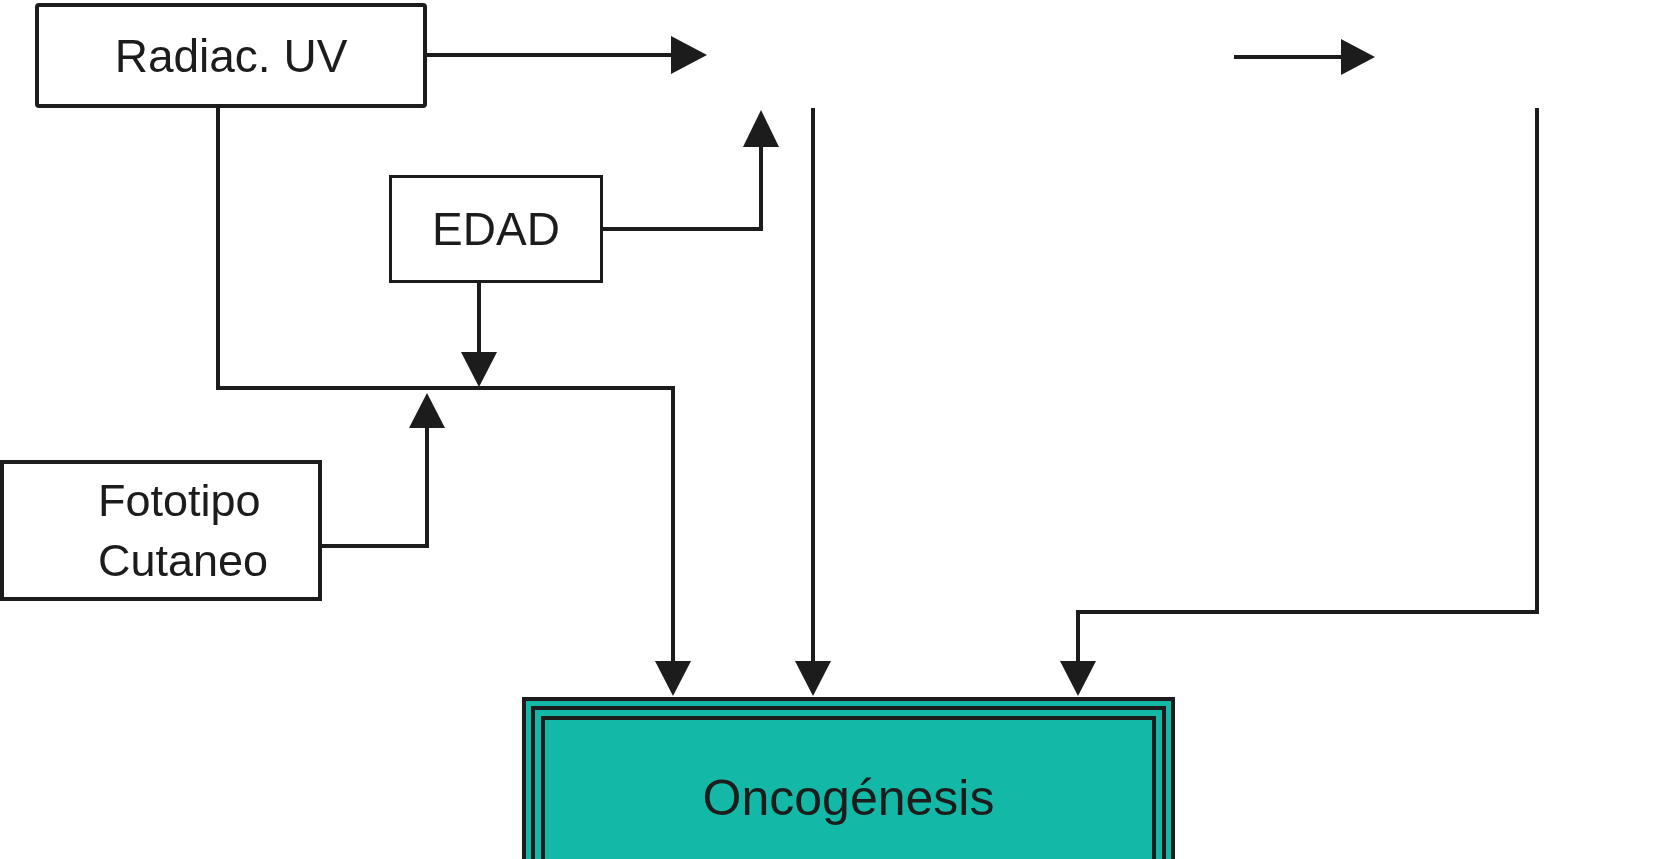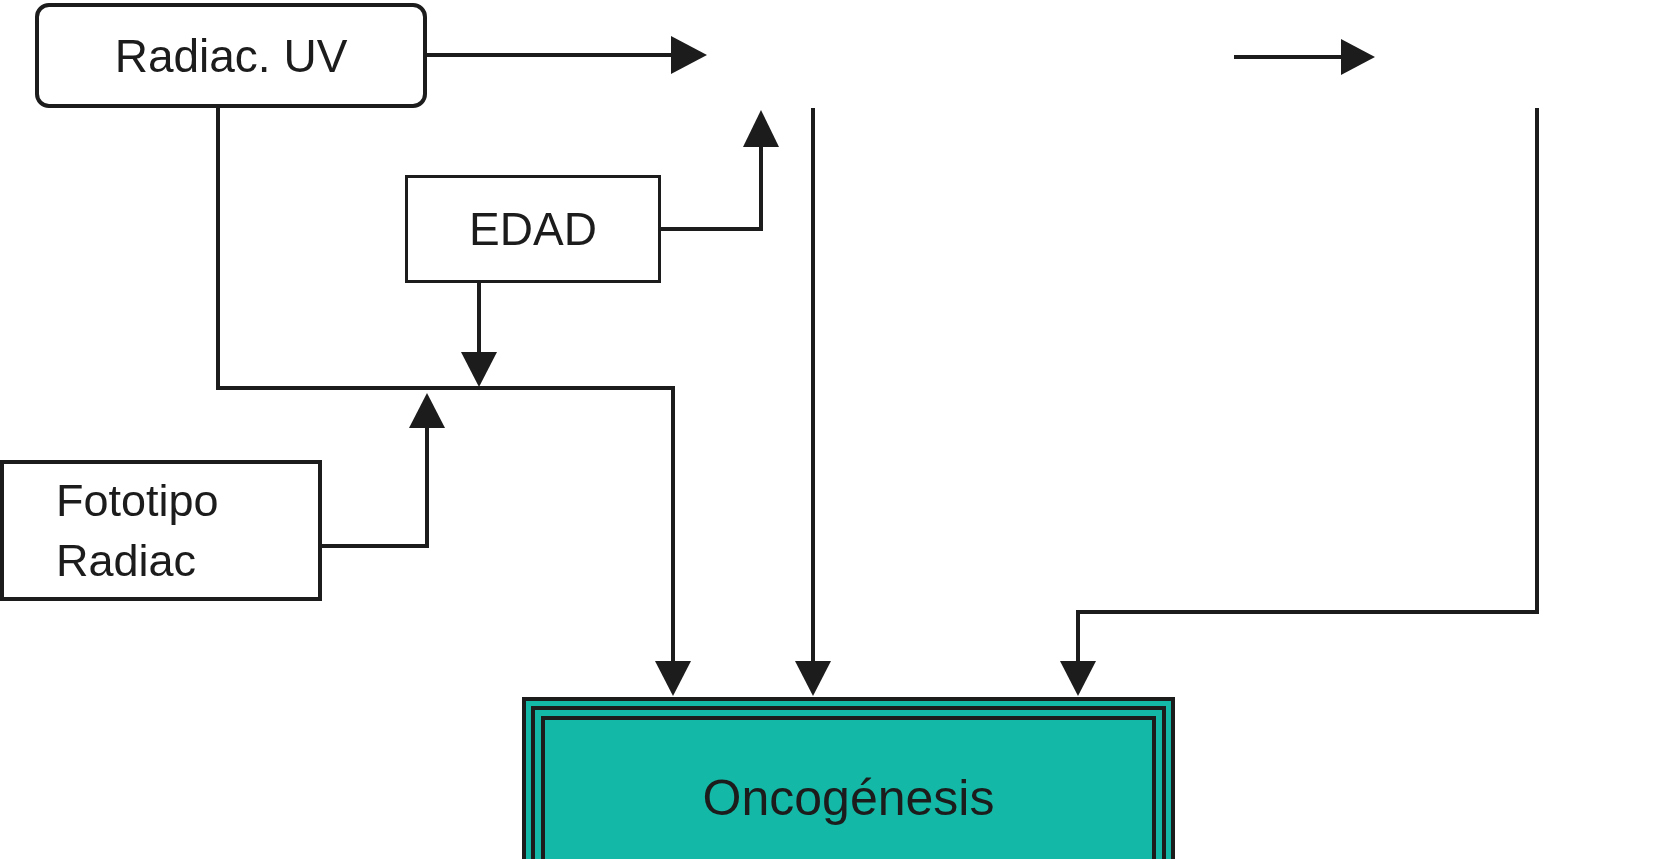--- a/index.html
+++ b/index.html
@@ -37,32 +37,32 @@
     position: absolute;
     box-sizing: border-box;
     background: #ffffff;
     border: 4px solid #1c1c1c;
     display: flex;
     align-items: center;
     justify-content: center;
     text-align: center;
     white-space: nowrap;
   }
-  .rounded { border-radius: 14px; }
+  .rounded { border-radius: 4px; }
   .node-radiac   { left: 35px;   top: 3px;   width: 392px; height: 105px; font-size: 46px; }
   .node-inmuno   { left: 708px;  top: 3px;   width: 526px; height: 105px; font-size: 48px; }
   .node-vph      { left: 1376px; top: 3px;   width: 280px; height: 105px; font-size: 46px; }
-  .node-edad     { left: 405px;  top: 175px; width: 256px; height: 108px; border-width: 3px; font-size: 46px; }
+  .node-edad     { left: 389px;  top: 175px; width: 214px; height: 108px; border-width: 3px; font-size: 46px; }
   .node-fototipo {
     left: 0px; top: 460px; width: 322px; height: 141px;
     font-size: 45px;
     flex-direction: column;
     align-items: flex-start;
     justify-content: center;
-    padding-left: 52px;
+    padding-left: 94px;
     line-height: 60px;
     text-align: left;
   }
   .node-onco-outer {
     position: absolute;
     box-sizing: border-box;
     left: 522px; top: 697px; width: 653px; height: 202px;
     border: 4px solid #1c1c1c;
     background: #14b8a6;
   }
@@ -135,21 +135,21 @@
   </div>
 
 
 
   <div class="node node-edad">
     <span>EDAD</span>
   </div>
 
   <div class="node node-fototipo">
     <span>Fototipo</span>
-    <span>Radiac</span>
+    <span>Cutaneo</span>
   </div>
 
   <div class="node-onco-outer">
     <div class="node-onco-mid">
       <div class="node-onco-inner">
         <span>Oncogénesis</span>
       </div>
     </div>
   </div>
 

